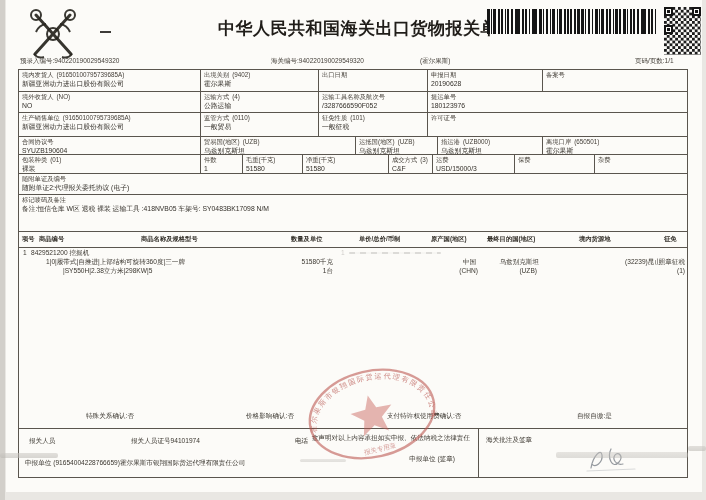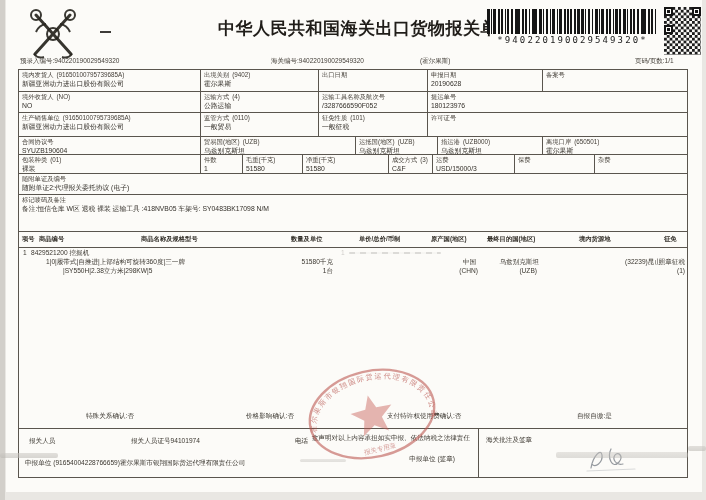--- a/index.html
+++ b/index.html
@@ -68,21 +68,20 @@
       <path d="M46 48 q-4 5 -10 3"></path>
       <path d="M20 18 q-7 1 -10 8"></path>
       <path d="M34 18 q7 1 10 8"></path>
     </g>
   </svg>
   <div class="dash" style="left:100px;top:31px;width:11px;height:2.4px;"></div>
 
   <div class="abs title" style="left:212px;top:17px;width:292px;">中华人民共和国海关出口货物报关单</div>
 
   <div class="abs barcode" style="left:487px;top:9px;width:171px;height:25px;"></div>
-  <div class="abs barcode-text" style="left:485px;top:35px;width:175px;">*940220190029549320*</div>
 
   <div class="abs qr" style="left:664px;top:7px;width:37px;height:48px;">
     <div class="finder" style="left:0;top:0;"></div>
     <div class="finder" style="right:0;top:0;"></div>
     <div class="finder" style="left:0;top:18px;"></div>
   </div>
 
   <div class="abs meta-line" style="left:20px;top:57px;">
     <span>预录入编号:</span><span>940220190029549320</span>
   </div>

